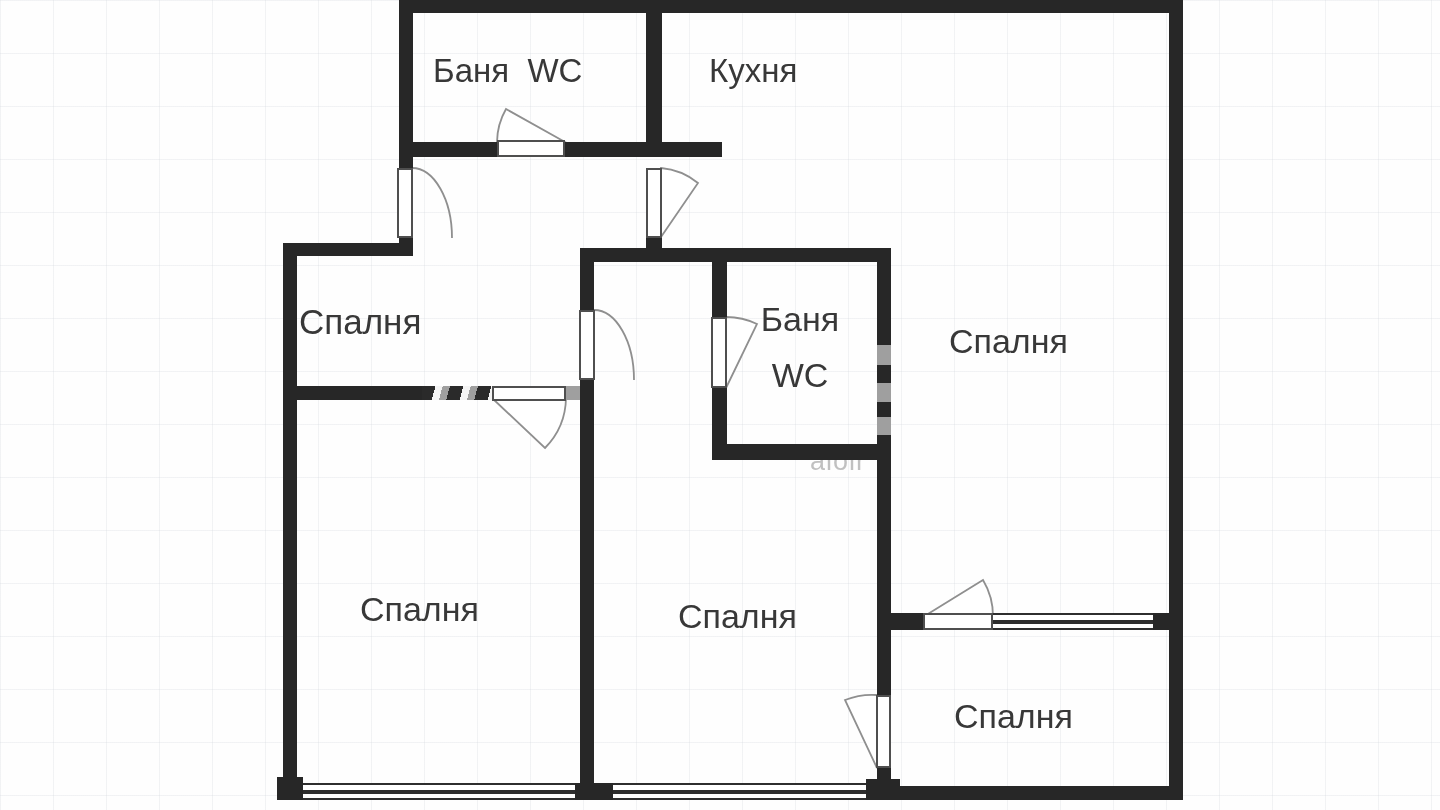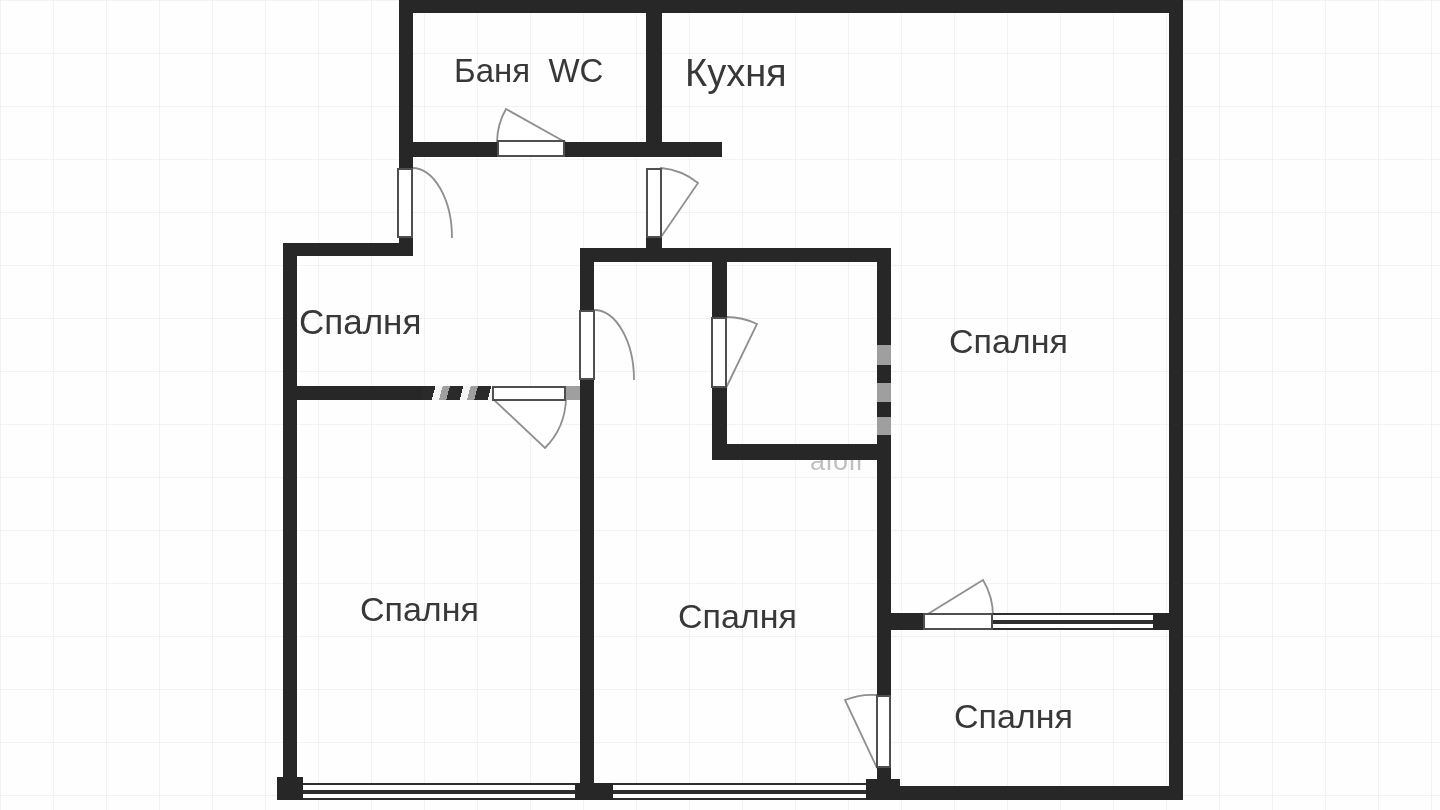--- a/index.html
+++ b/index.html
@@ -102,21 +102,23 @@
 
   <div class="door" style="left:497px;top:140px;width:68px;height:17px;"></div>
   <div class="door" style="left:397px;top:168px;width:16px;height:70px;"></div>
   <div class="door" style="left:646px;top:168px;width:16px;height:70px;"></div>
   <div class="door" style="left:579px;top:310px;width:16px;height:70px;"></div>
   <div class="door" style="left:492px;top:386px;width:74px;height:15px;"></div>
   <div class="door" style="left:711px;top:317px;width:16px;height:71px;"></div>
   <div class="door" style="left:923px;top:613px;width:70px;height:17px;"></div>
   <div class="door" style="left:876px;top:695px;width:15px;height:73px;"></div>
 
-  <div class="label" style="left:454px;top:52px;font-size:33px;">Баня  WC</div>
-  <div class="label" style="left:685px;top:52px;font-size:38px;">Кухня</div>
+  <div class="label" style="left:433px;top:52px;font-size:33px;">Баня  WC</div>
+  <div class="label" style="left:709px;top:52px;font-size:33px;">Кухня</div>
   <div class="label" style="left:299px;top:302px;font-size:35px;">Спалня</div>
+  <div class="label" style="left:712px;top:300px;width:176px;text-align:center;">Баня</div>
+  <div class="label" style="left:712px;top:356px;width:176px;text-align:center;">WC</div>
   <div class="label" style="left:949px;top:322px;">Спалня</div>
   <div class="label" style="left:360px;top:590px;">Спалня</div>
   <div class="label" style="left:678px;top:597px;">Спалня</div>
   <div class="label" style="left:954px;top:697px;">Спалня</div>
 
 </div>
 
 </body></html>

